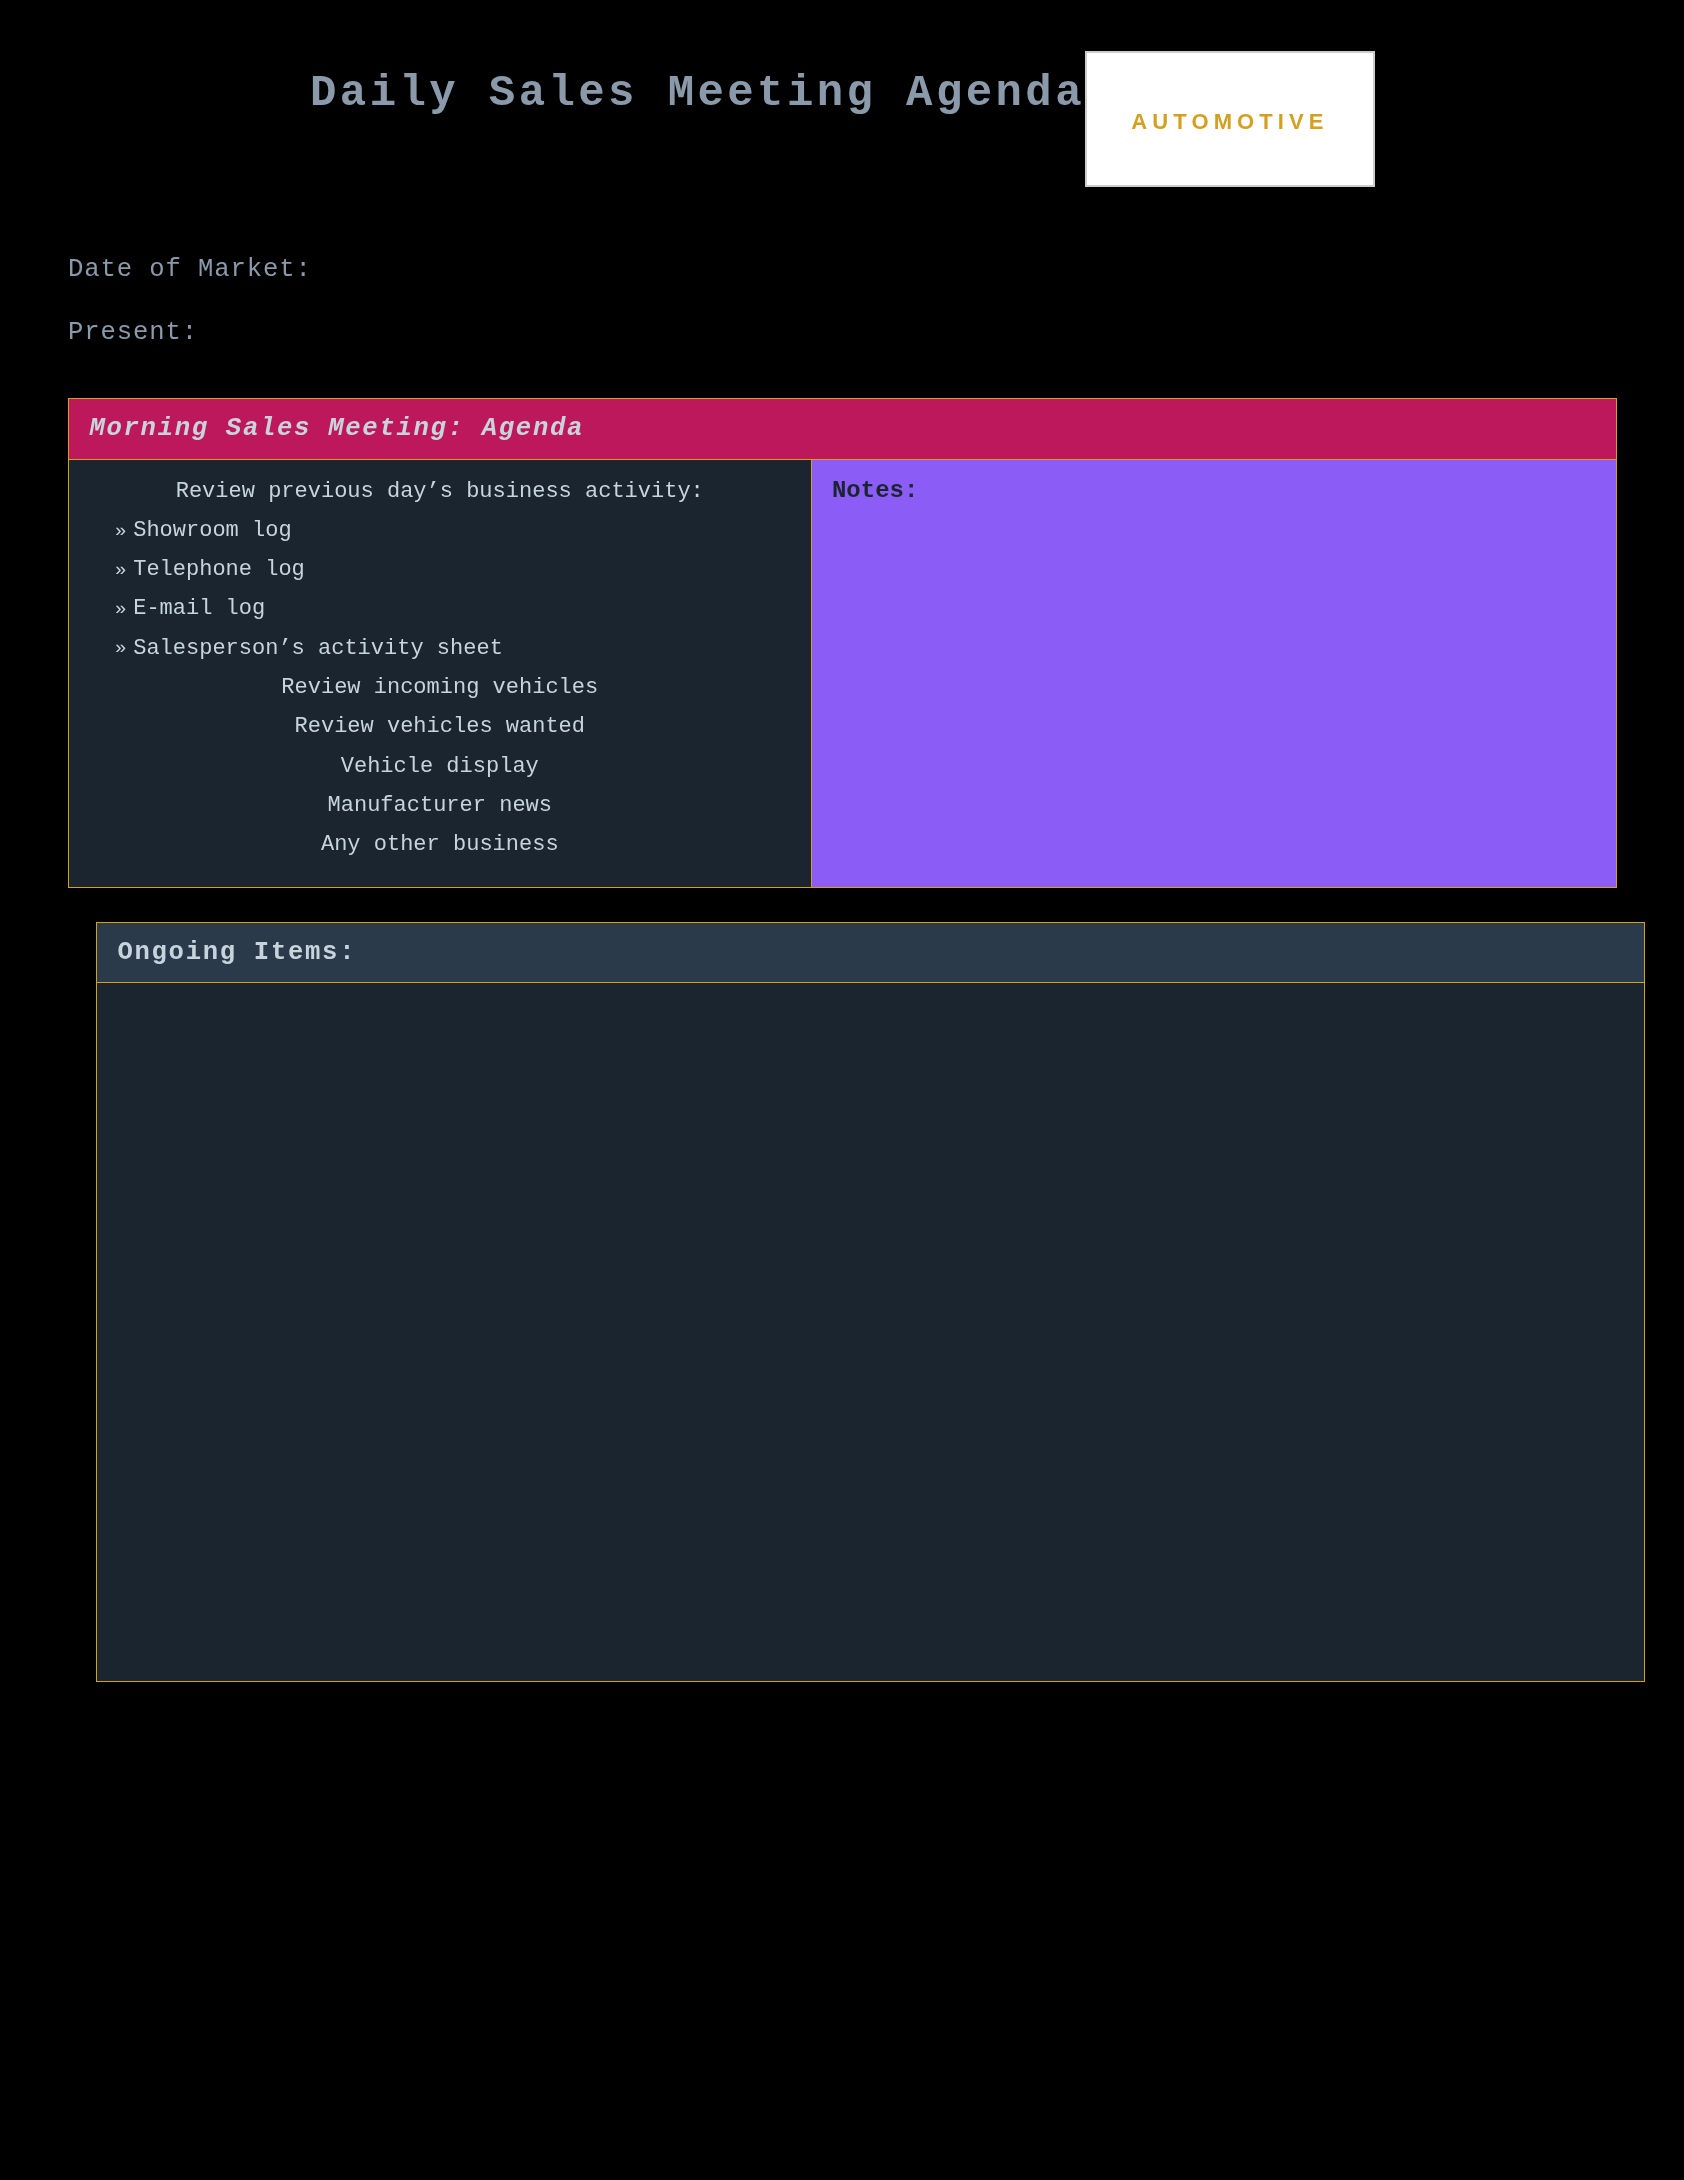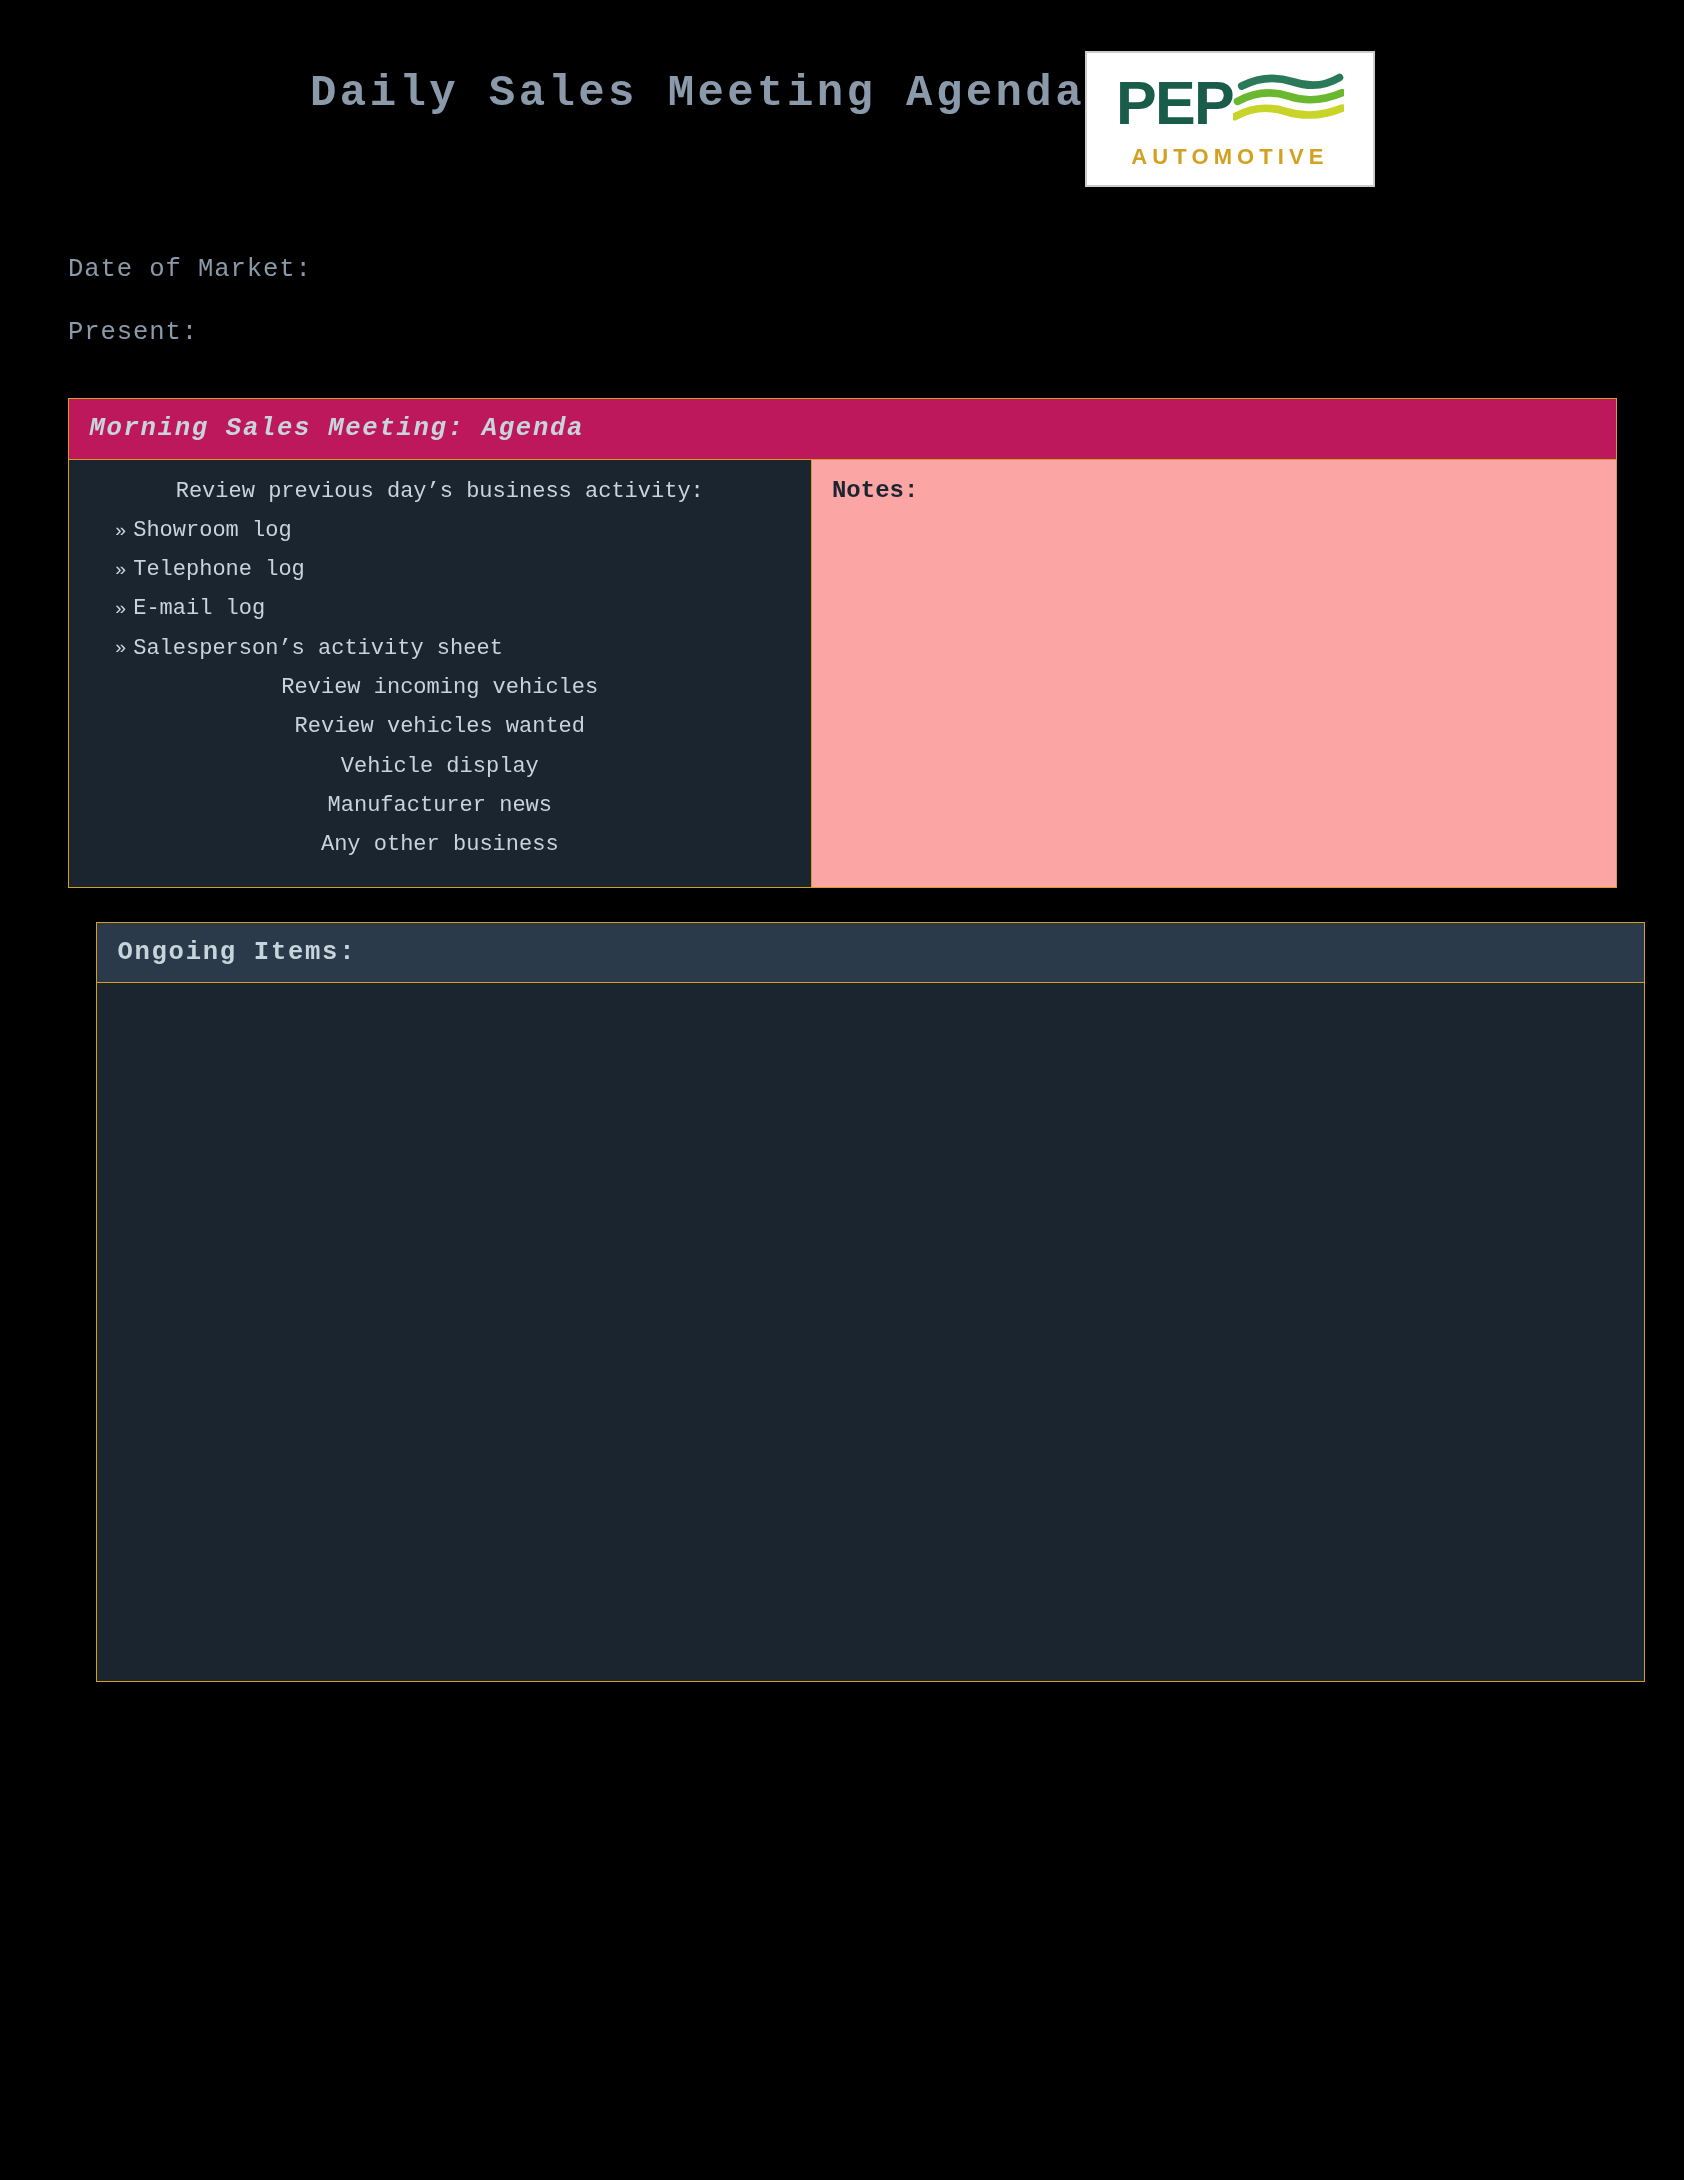--- a/index.html
+++ b/index.html
@@ -102,21 +102,21 @@
     .agenda-left {
       width: 48%;
       padding: 17px 20.4px;
       background-color: #1a2530;
       border-right: 1.7px solid #d4a020;
     }
 
     .agenda-right {
       width: 52%;
       padding: 17px 20.4px;
-      background-color: #fca5a5;
+      background-color: #8b5cf6;
       min-height: 324px;
     }
 
     .agenda-item {
       font-size: 22px;
       color: #c8d4dc;
       margin-bottom: 8.5px;
       line-height: 1.4;
       font-family: 'Courier New', Courier, monospace;
       text-align: center;
@@ -188,29 +188,20 @@
 
   </style>
 </head>
 <body>
 
 <div class="header-section">
   <h1 class="page-title">Daily Sales Meeting Agenda</h1>
 
   <div class="logo-container">
     <div class="logo-svg-wrapper">
-      <div class="pep-row">
-        <span class="logo-pep-text">PEP</span>
-        <svg width="111" height="68" viewBox="0 0 130 80">
-
-          <path d="M10,20 Q40,5 70,15 Q100,25 125,10" stroke="#2a7a5a" stroke-width="9" fill="none" stroke-linecap="round"></path>
-          <path d="M5,38 Q35,22 65,32 Q95,42 128,28" stroke="#6ab830" stroke-width="9" fill="none" stroke-linecap="round"></path>
-          <path d="M2,56 Q30,40 62,50 Q94,60 128,46" stroke="#c8d428" stroke-width="9" fill="none" stroke-linecap="round"></path>
-        </svg>
-      </div>
       <span class="logo-automotive">AUTOMOTIVE</span>
     </div>
   </div>
 </div>
 
 <div class="meta-section">
   <div class="meta-label">Date of Market:</div>
   <div class="meta-label">Present:</div>
 </div>
 

